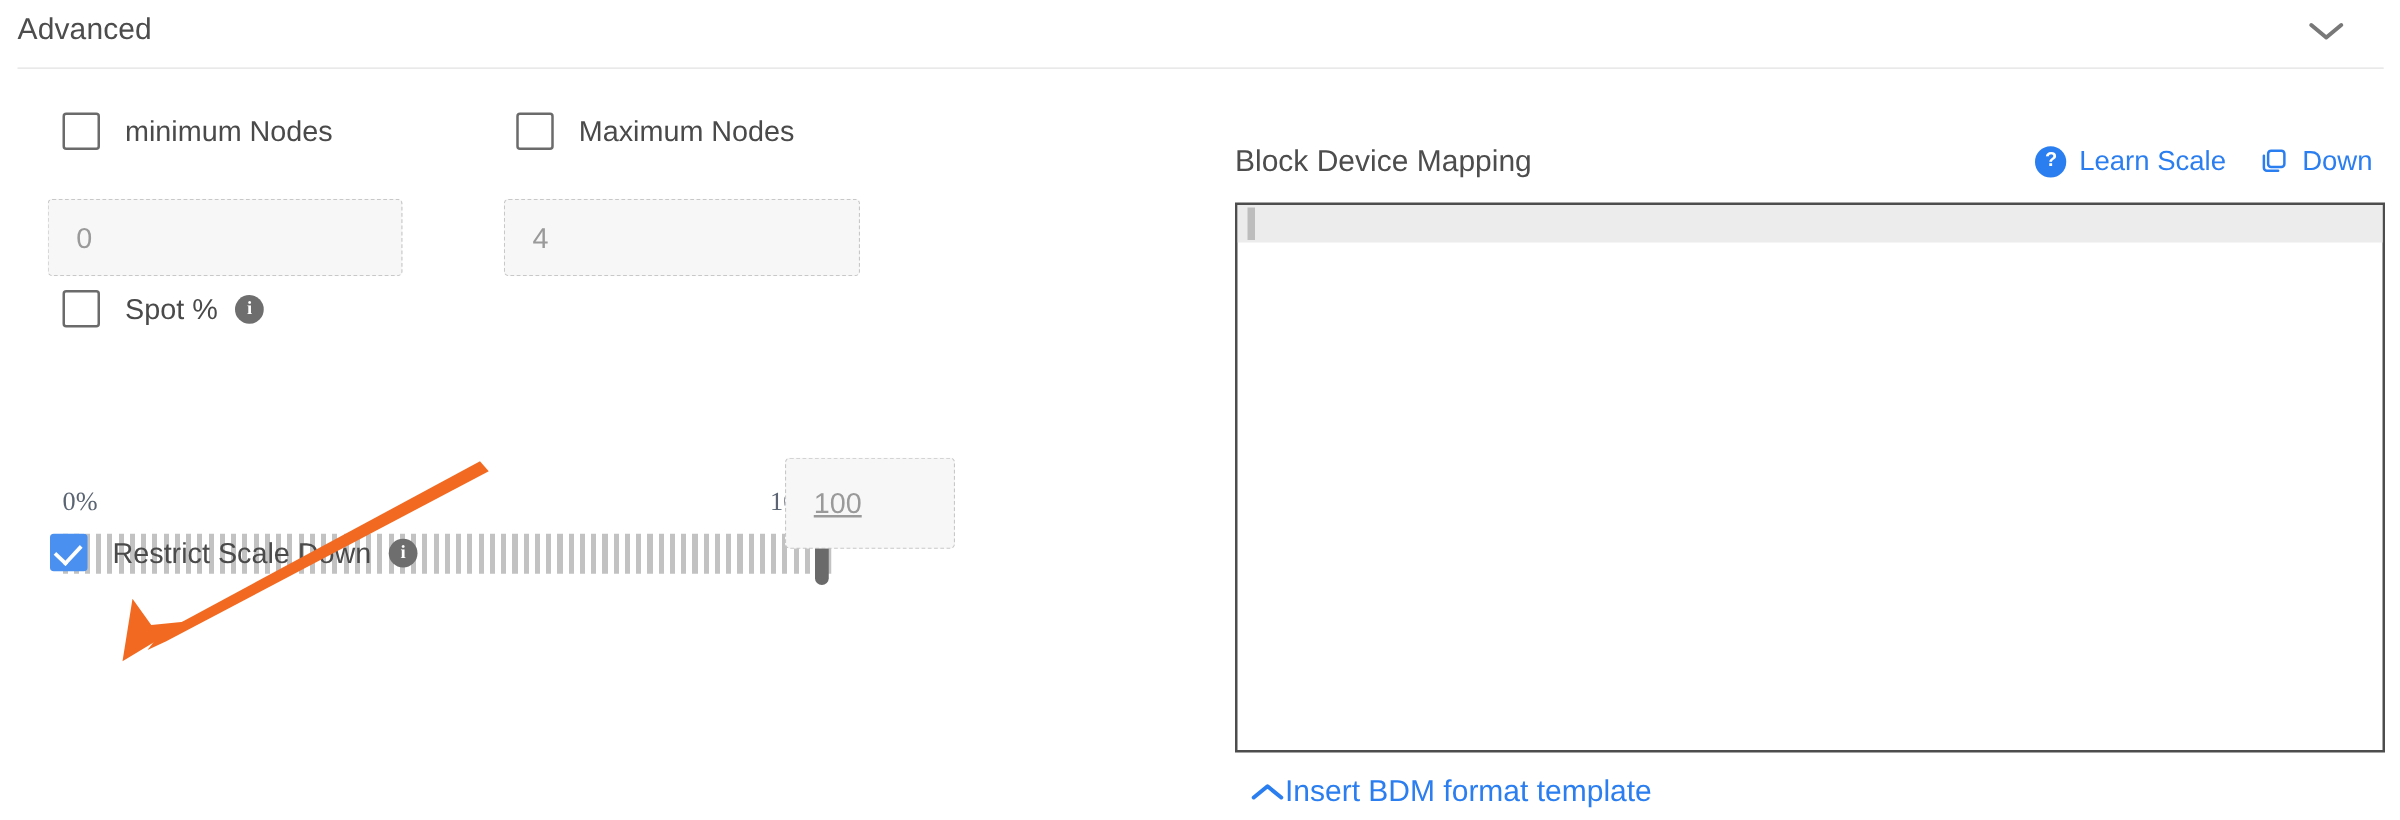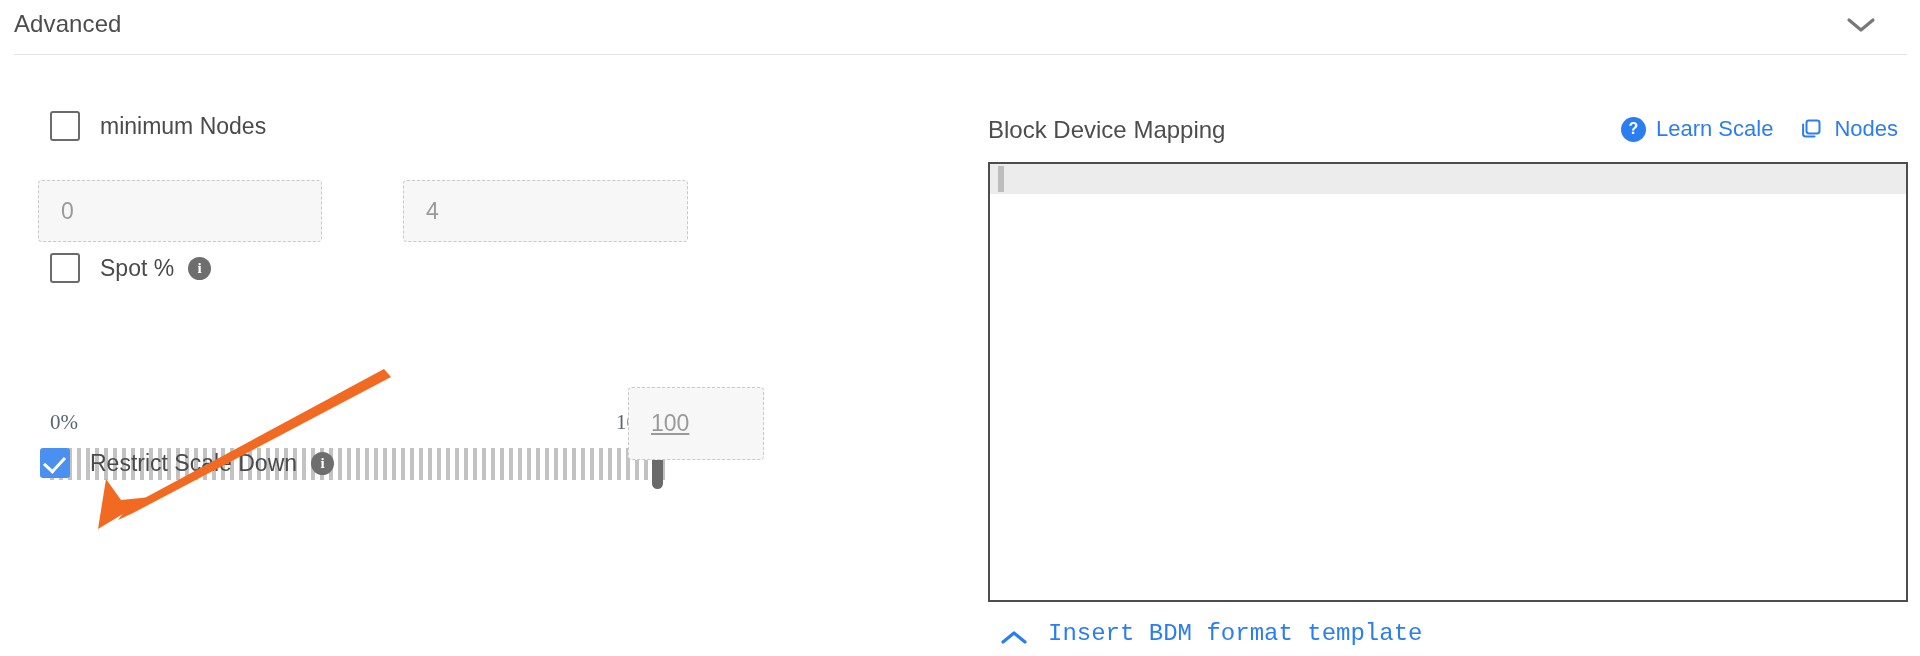--- a/index.html
+++ b/index.html
@@ -49,21 +49,21 @@
     left: 14px;
     top: 54px;
     width: 1893px;
     height: 1px;
     background: #e2e2e2;
   }
 
   
   .left-col {
     position: absolute;
-    left: 0; top: 70px;
+    left: 0; top: 49px;
     width: 980px;
     height: 436px;
   }
 
   .cb-row {
     position: absolute;
     display: flex;
     align-items: center;
   }
   .checkbox {
@@ -243,27 +243,25 @@
     top: 2px;
     width: 6px;
     height: 26px;
     background: #bdbdbd;
   }
   .insert-template {
     position: absolute;
     left: 12px;
     top: 566px;
     display: flex;
-    align-items: flex-end;
-    gap: 20px;
+    align-items: center;
     color: #2b7ef0;
     font-size: 24px;
     cursor: pointer;
     white-space: nowrap;
-    font-family: Liberation Mono, monospace;
   }
 
   
   .annotation {
     position: absolute;
     left: 0; top: 0;
     width: 1920px;
     height: 656px;
     pointer-events: none;
   }
@@ -281,20 +279,24 @@
 </div>
 <div class="header-rule"></div>
 
 <div class="left-col">
 
   <div class="cb-row" style="left:50px; top:41px;">
     <div class="checkbox"></div>
     <span class="cb-label">minimum Nodes</span>
   </div>
 
+  <div class="cb-row" style="left:413px; top:41px;">
+    <div class="checkbox"></div>
+    <span class="cb-label">Maximum Nodes</span>
+  </div>
 
   <div class="num-input" style="left:38px; top:110px; width:284px; height:62px;">0</div>
 
   <div class="num-input" style="left:403px; top:110px; width:285px; height:62px;">4</div>
 
   <div class="cb-row" style="left:50px; top:183px;justify-content:flex-end;">
     <div class="checkbox"></div>
     <span class="cb-label">Spot %</span>
     <span class="info-icon">i</span>
   </div>
@@ -323,21 +325,21 @@
   <div class="bdm-actions">
     <div class="action-link">
       <span class="q-badge">?</span>
       <span>Learn Scale</span>
     </div>
     <div class="action-link">
       <svg width="25" height="25" viewBox="0 0 25 25">
         <rect x="7.5" y="3.5" width="13" height="13" rx="2.4" fill="none" stroke="#2b7ef0" stroke-width="2"></rect>
         <path d="M15.5 19.5 H6.5 a2.4 2.4 0 0 1 -2.4 -2.4 V7.5" fill="none" stroke="#2b7ef0" stroke-width="2" stroke-linecap="round" stroke-linejoin="round"></path>
       </svg>
-      <span>Nodes</span>
+      <span>Down</span>
     </div>
   </div>
 
   <div class="code-box">
     <div class="code-active-line"></div>
     <div class="code-caret"></div>
     <div style="position:absolute; left:22px; top:2px; font-family:'Liberation Mono', monospace; font-size:18px; color:#333;"></div>
   </div>
 
   <div class="insert-template">

